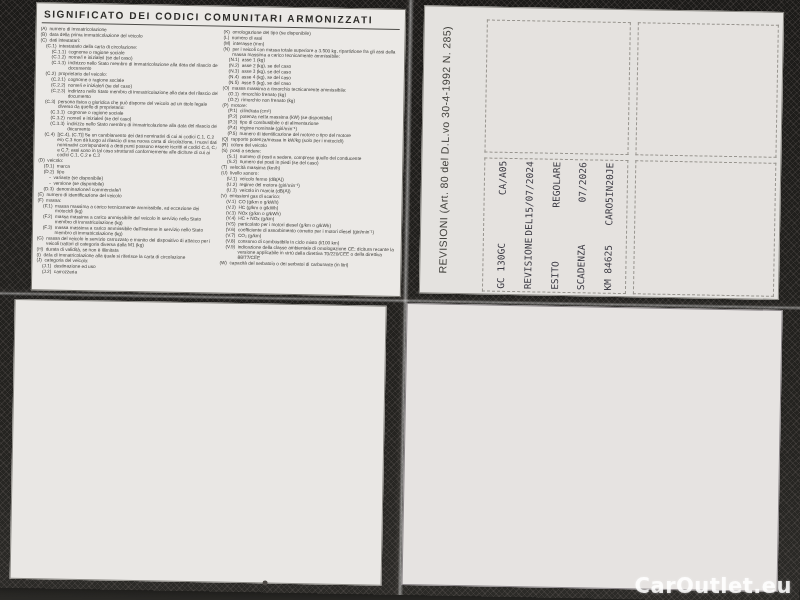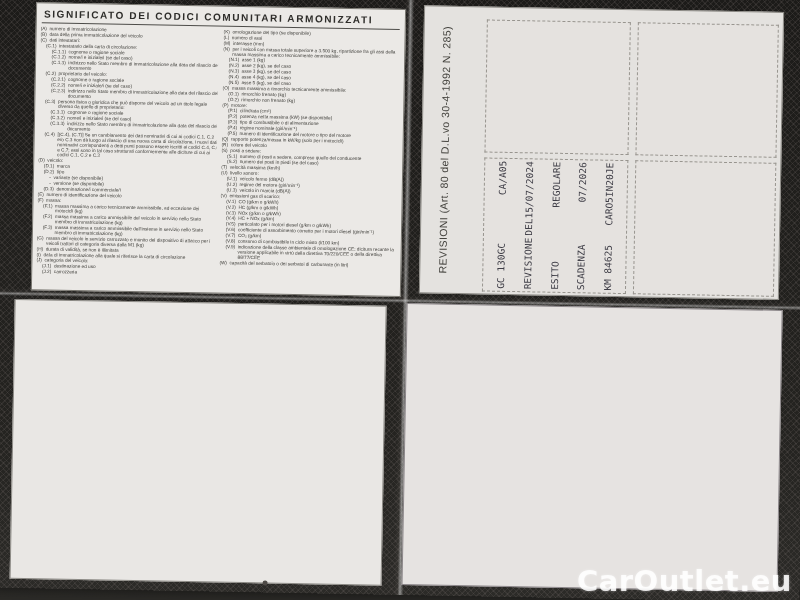--- a/index.html
+++ b/index.html
@@ -71,21 +71,21 @@
   }
   .stamp-line{display:flex; justify-content:space-between; white-space:nowrap;}
   
   .box-right-bottom{
     position:absolute; left:412px; top:310px; width:376px; height:282px;
     border:1px solid #8b8689; background:#e6e3e1; box-sizing:border-box;
   }
   
   .watermark{
     position:absolute; right:8px; bottom:2px; z-index:5;
-    font-size:29px; font-weight:bold; color:rgba(255,255,255,0.85);
+    font-size:21px; font-weight:bold; color:rgba(255,255,255,0.85);
     letter-spacing:0.5px; text-shadow:0 0 3px rgba(255,255,255,0.45);
     font-family:"DejaVu Sans", sans-serif;
   }
 </style>
 </head>
 <body>
 
 <div class="photo">
 
   <div class="paper pat">

